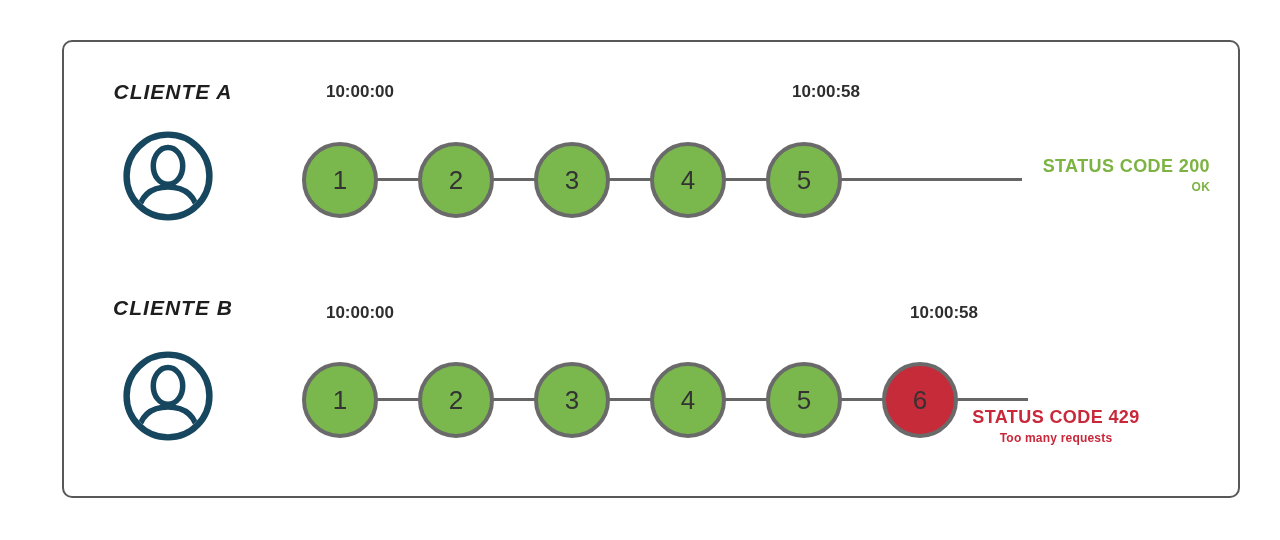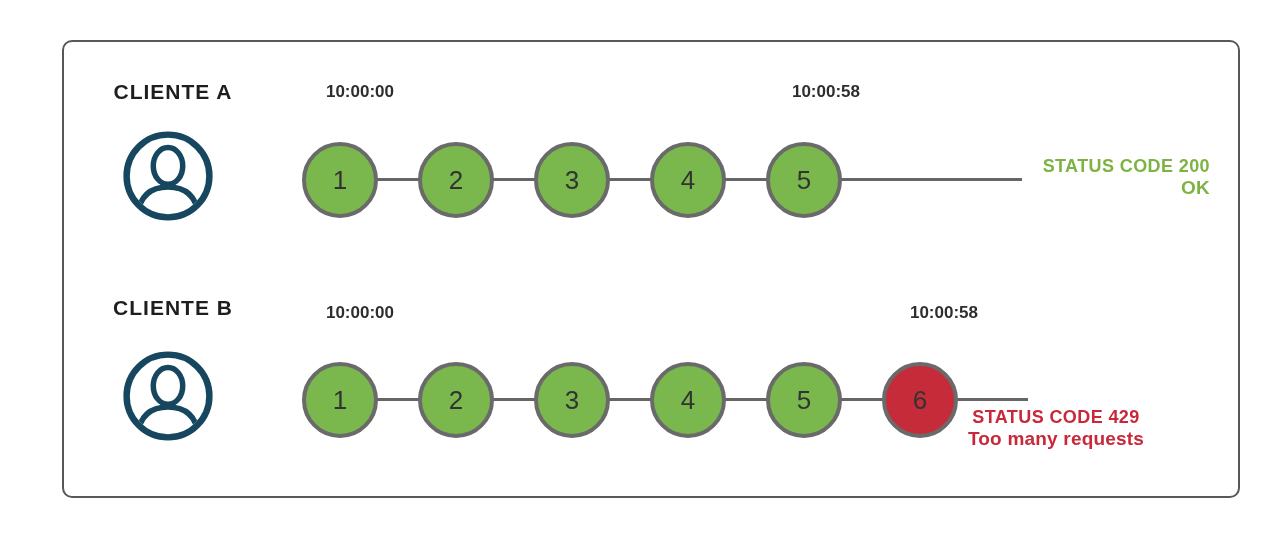--- a/index.html
+++ b/index.html
@@ -17,21 +17,21 @@
   .canvas{
     position:relative;width:1280px;height:540px;background:#ffffff;
     font-family:"Liberation Sans",sans-serif;overflow:hidden;
   }
   .frame{
     position:absolute;left:62px;top:40px;width:1174px;height:454px;
     border:2.5px solid var(--frame-border);border-radius:10px;background:#ffffff;
   }
   .client-label{
     position:absolute;width:170px;text-align:center;
-    font-size:21px;font-weight:700;
+    font-size:21px;font-weight:700;font-style:italic;
     color:#1e1e1e;letter-spacing:1px;white-space:nowrap;
   }
   .user-icon{position:absolute;width:92px;height:92px;color:var(--icon-navy);display:block;}
   .timeline-line{position:absolute;height:3px;background:var(--stroke-gray);}
   .circle{
     position:absolute;width:68px;height:68px;border-radius:50%;
     border:4px solid var(--circle-border);
     display:flex;align-items:center;justify-content:center;
     font-size:26px;color:#333333;box-sizing:content-box;
   }
@@ -40,21 +40,21 @@
   .timestamp{
     position:absolute;width:120px;text-align:right;
     font-size:17px;font-weight:700;color:#2e2e2e;white-space:nowrap;
   }
   .status-block{
     position:absolute;width:200px;text-align:center;line-height:21px;white-space:nowrap;
   }
   .status-block.ok{color:var(--status-ok-text);}
   .status-block.blocked{color:var(--status-blocked-text);}
   .status-line1{font-size:18px;font-weight:700;letter-spacing:0.4px;}
-  .status-line2{font-size:19px;font-weight:700;letter-spacing:0.2px;}
+  .status-line2{font-size:12px;font-weight:700;letter-spacing:0.2px;}
 </style>
 </head>
 <body>
 
 <div class="canvas">
   <div class="frame"></div>
 
   <div class="client-label" style="left:88px;top:80px;">CLIENTE A</div>
 
   <span class="user-icon" style="left:122px;top:130px;">

